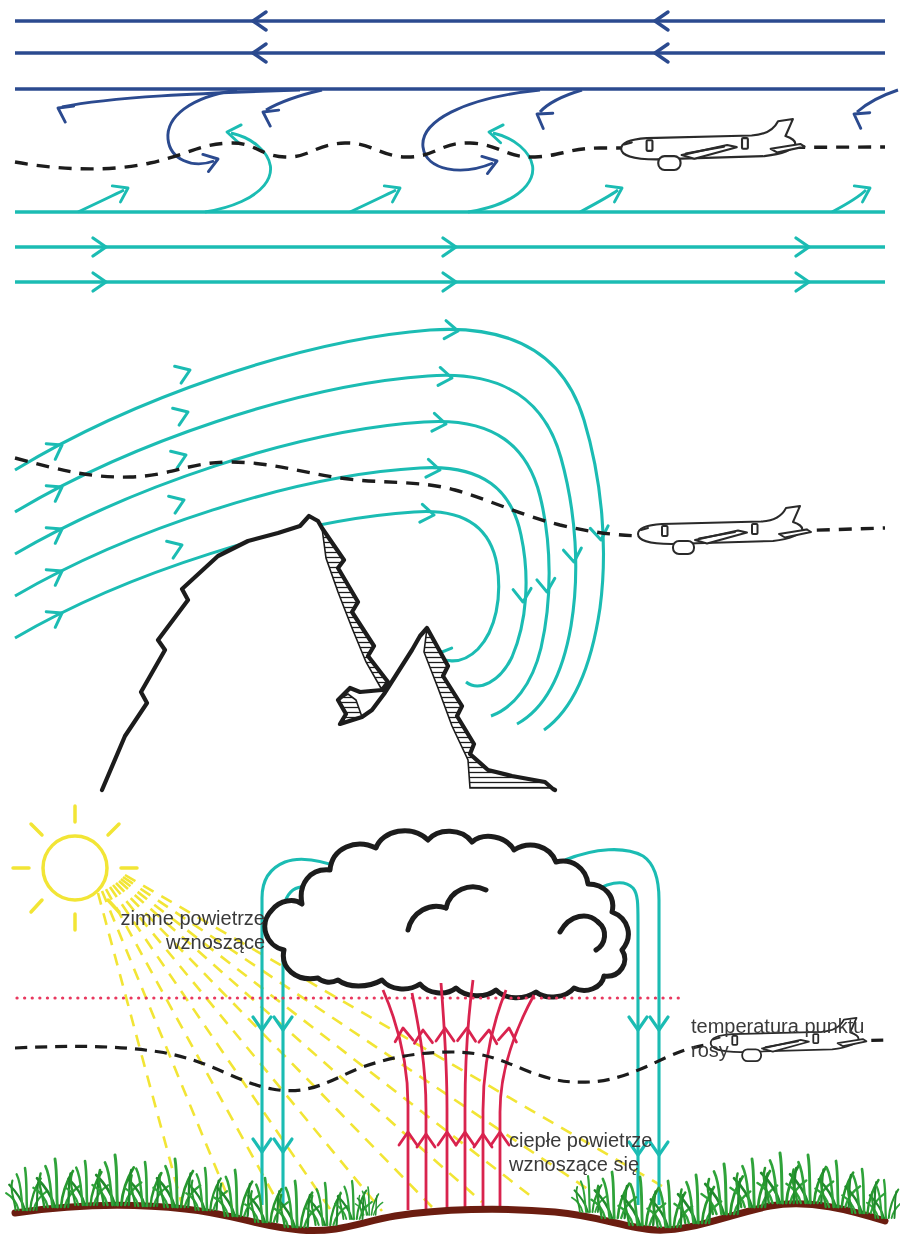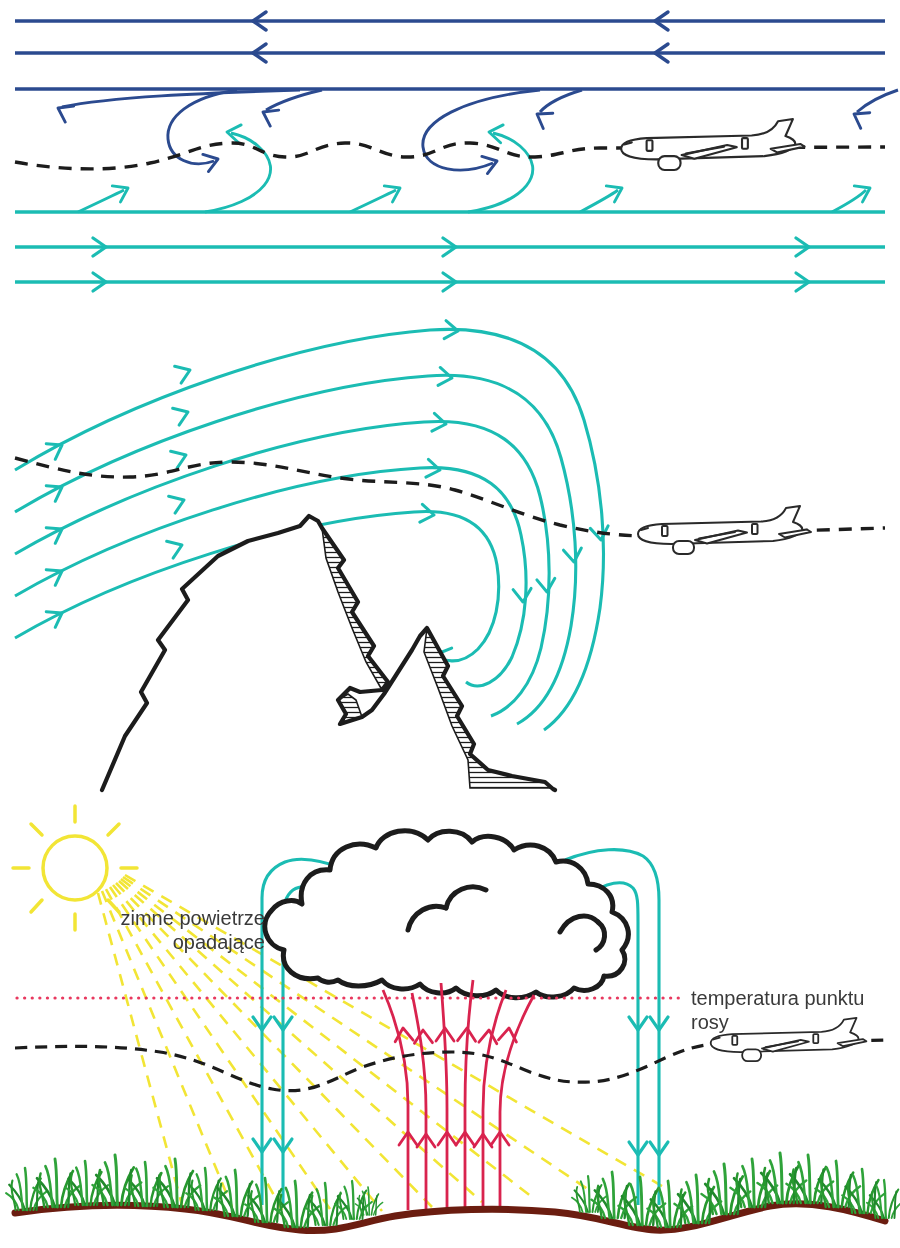--- a/index.html
+++ b/index.html
@@ -1,21 +1,21 @@
 <!DOCTYPE html>
 <html><head>
 <meta charset="utf-8">
 <style>
   html,body{margin:0;padding:0;background:#ffffff;}
   .canvas{position:relative;width:900px;height:1248px;background:#ffffff;overflow:hidden;
           font-family:"Liberation Sans", sans-serif;}
   .canvas svg{position:absolute;left:0;top:0;}
   .lbl{position:absolute;color:#3a3a3a;font-size:20px;line-height:24px;font-weight:500;}
   .lbl-right{text-align:right;margin-top:42px;}
-  .lbl-left{text-align:left;}
+  .lbl-left{text-align:left;margin-top:28px;}
 </style>
 </head>
 <body>
 
 <div class="canvas">
 <svg width="900" height="1248" viewBox="0 0 900 1248">
   <defs>
     <path id="chev" d="M -13,-9 L 0,0 L -13,9" fill="none" stroke-linecap="round" stroke-linejoin="round"></path>
     <pattern id="hatch" width="8" height="5" patternUnits="userSpaceOnUse">
       <path d="M0,2.5 H8" stroke="#1c1c1c" stroke-width="1.3"></path>
@@ -236,18 +236,22 @@
       <use href="#tuft" transform="translate(808,1203) scale(1.2)"></use>
       <use href="#tuft" transform="translate(836,1207) scale(1.15)"></use>
       <use href="#tuft" transform="translate(862,1213) scale(1.1)"></use>
       <use href="#tuft" transform="translate(884,1218) scale(0.95)"></use>
     </g>
   </g>
 </svg>
 
 <div class="lbl lbl-right" style="right:635px; top:864px; width:220px;">
   <div>zimne powietrze</div>
-  <div>opadające</div>
+  <div>wznoszące</div>
 </div>
 <div class="lbl lbl-left" style="left:691px; top:986px; width:205px;">
   <div>temperatura punktu rosy</div>
 </div>
+<div class="lbl lbl-left" style="left:509px; top:1100px; width:180px;">
+  <div>ciepłe powietrze</div>
+  <div>wznoszące się</div>
+</div>
 </div>
 
 </body></html>

